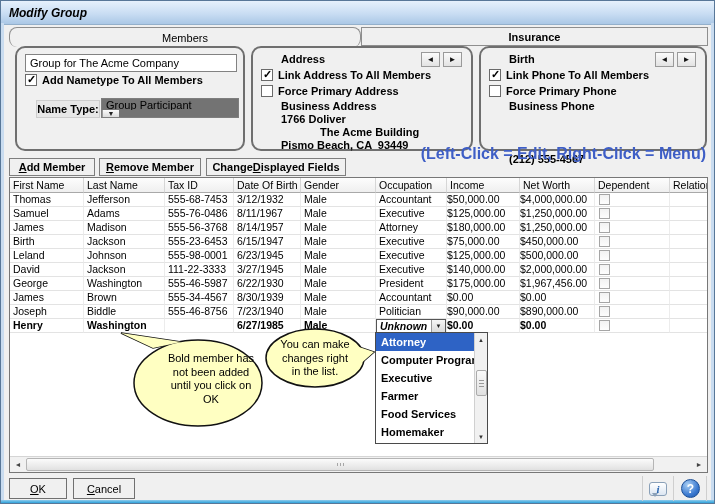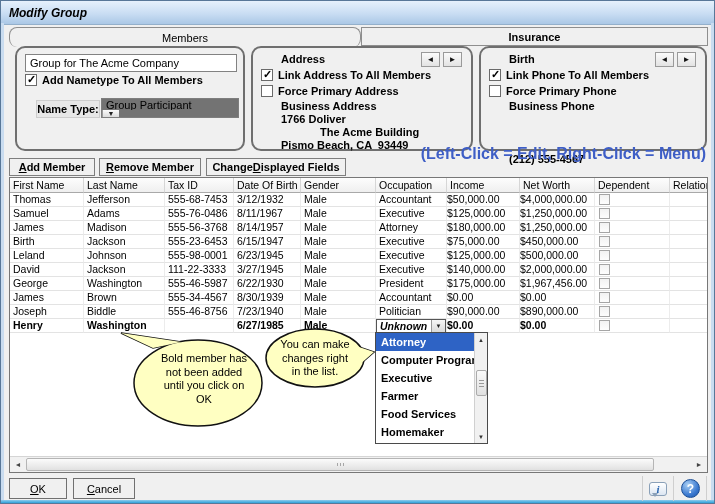--- a/index.html
+++ b/index.html
@@ -92,21 +92,21 @@
     display:flex;flex-direction:column;align-items:center;}
   .vbtn{height:13px;width:100%;display:flex;align-items:center;justify-content:center;font-size:6px;color:#333;}
   .vthumb{width:11px;height:26px;margin-top:24px;background:linear-gradient(#FAFAFA,#E0E0E0);
     border:1px solid #ABABAB;border-radius:2px;position:relative;}
   .vthumb::after{content:"";position:absolute;top:50%;left:2px;right:2px;height:1px;background:#999;
     box-shadow:0 -3px 0 #999,0 3px 0 #999;}
   .vbtn.down{margin-top:auto;}
   
   #bubbles{position:absolute;left:0;top:0;width:715px;height:504px;pointer-events:none;z-index:5;}
   .btext{position:absolute;z-index:5;text-align:center;font-size:11px;line-height:13.5px;white-space:pre-line;}
-  #b1t{left:134px;top:351px;width:138px;}
+  #b1t{left:141px;top:351px;width:138px;}
   #b2t{left:270px;top:337px;width:88px;}
   
   .fbtn{position:absolute;top:477px;height:21px;background:#F0F0F0;border:1px solid #707070;
     display:flex;align-items:center;justify-content:center;}
   #btnOK{left:8px;width:58px;}
   #btnCancel{left:72px;width:62px;}
   .iconbtn{position:absolute;top:475px;width:32px;height:25px;display:flex;align-items:center;justify-content:center;}
   #infoBtn{left:641px;border-left:1px solid #CFCFCF;border-right:1px solid #CFCFCF;}
   #helpBtn{left:674px;border-right:1px solid #CFCFCF;}
   .infoicon{width:18px;height:14px;background:linear-gradient(#FFFFFF,#DCE6F2);

